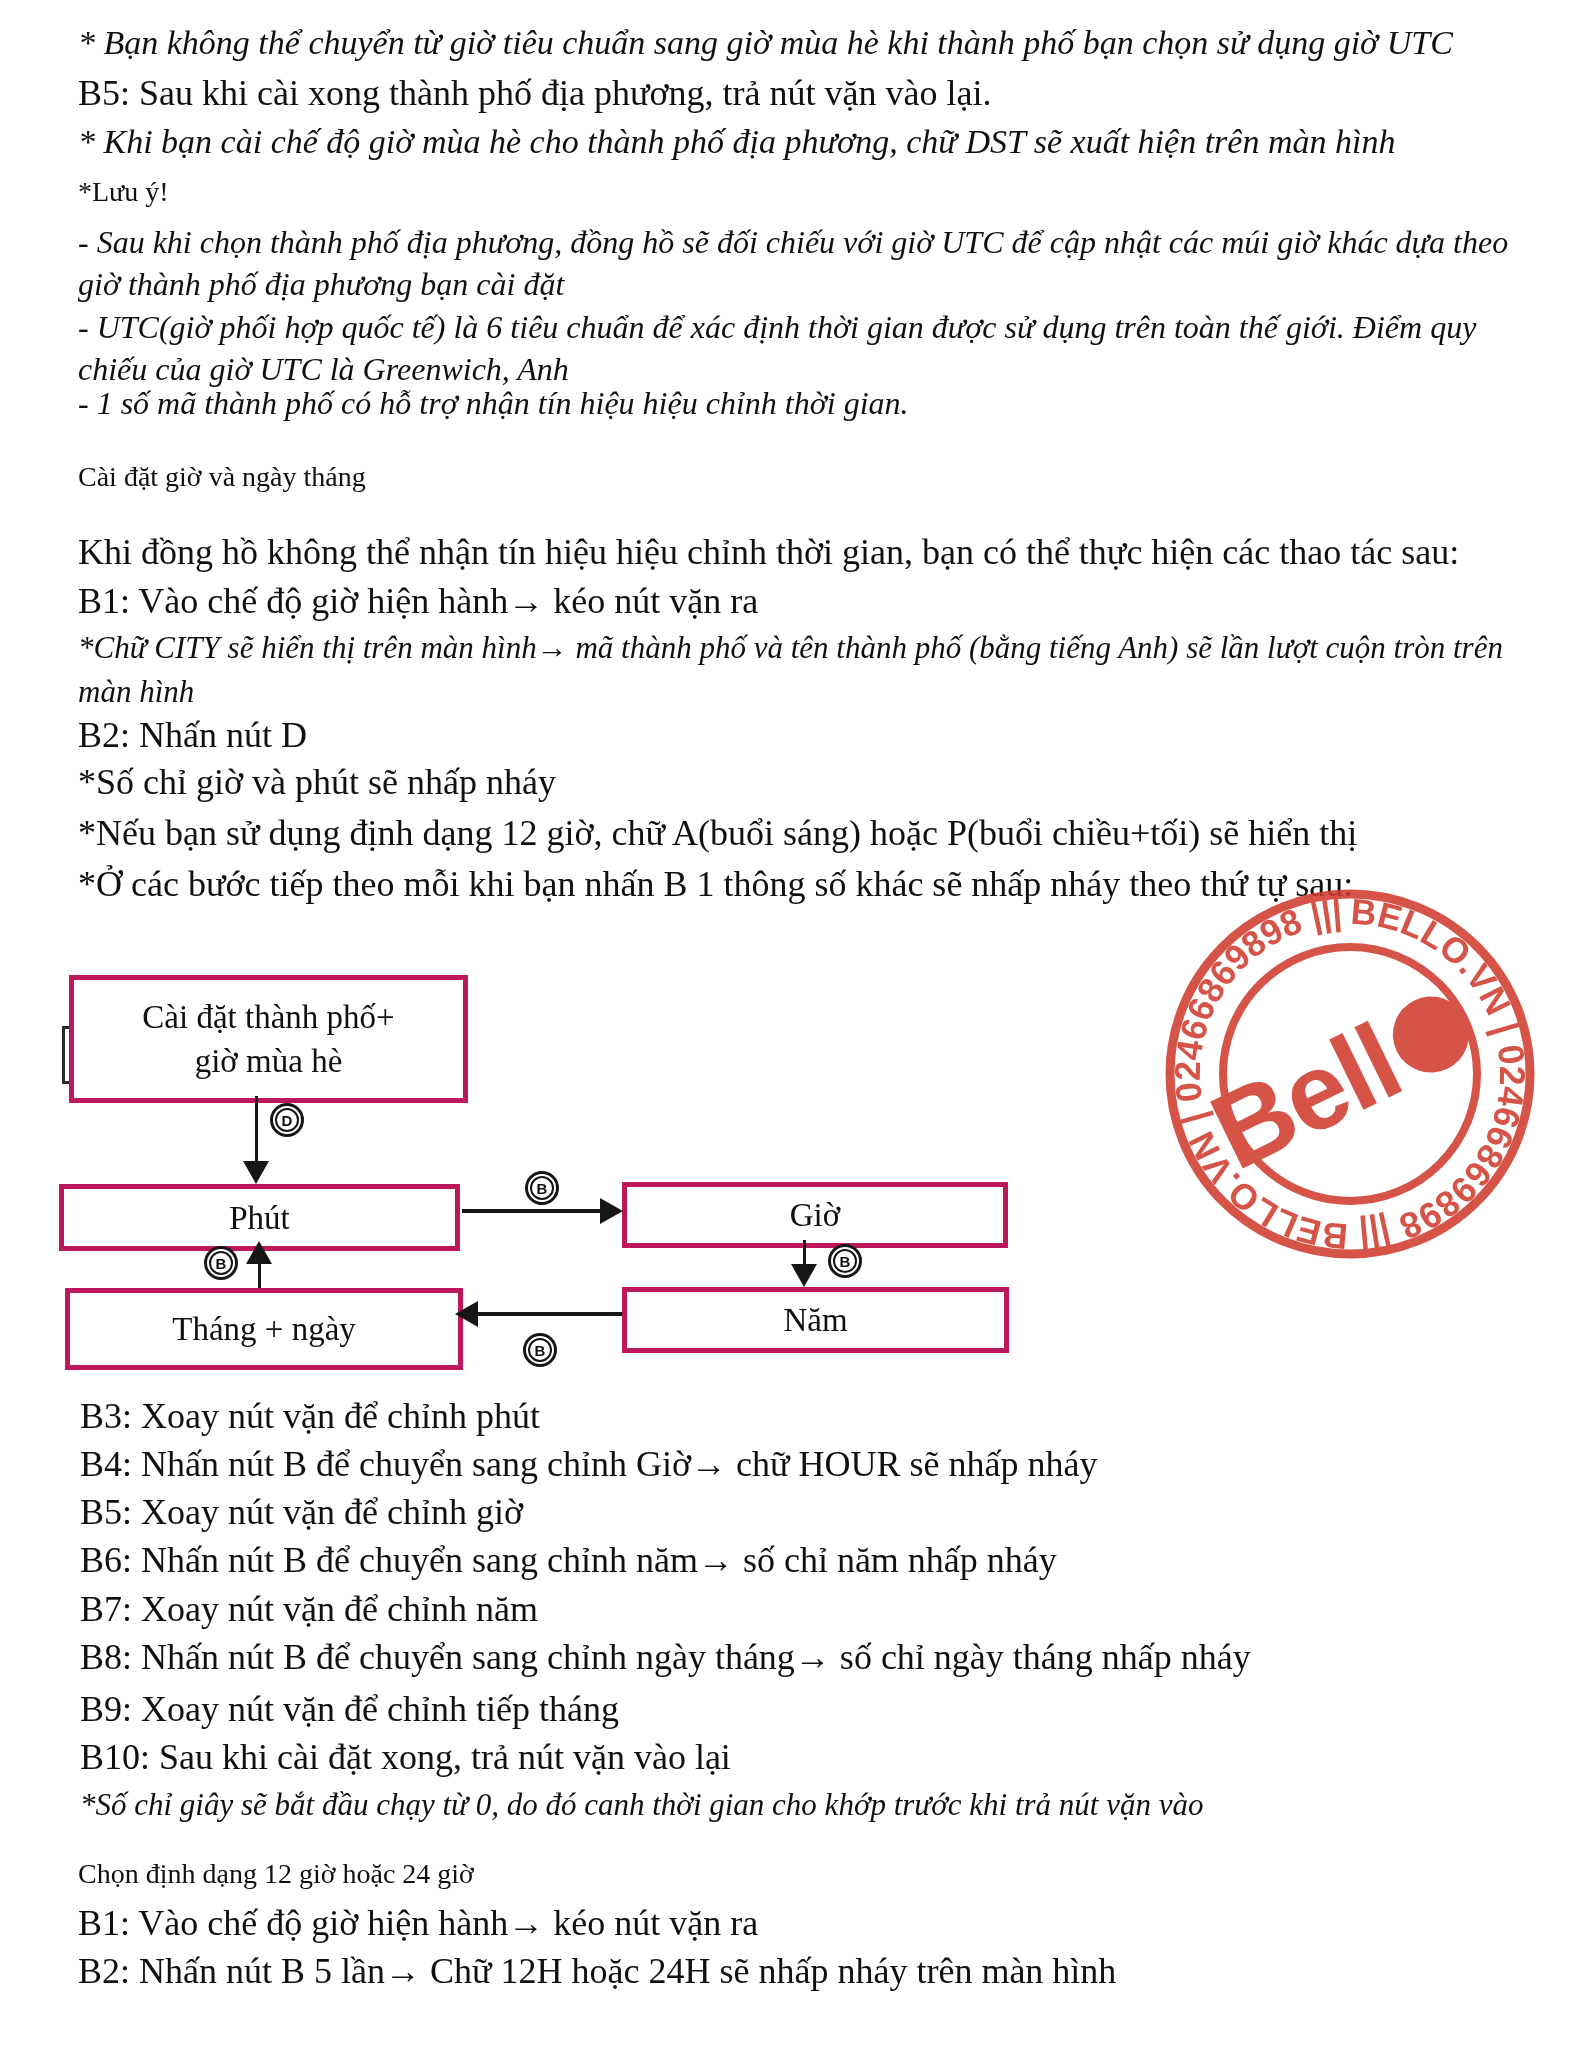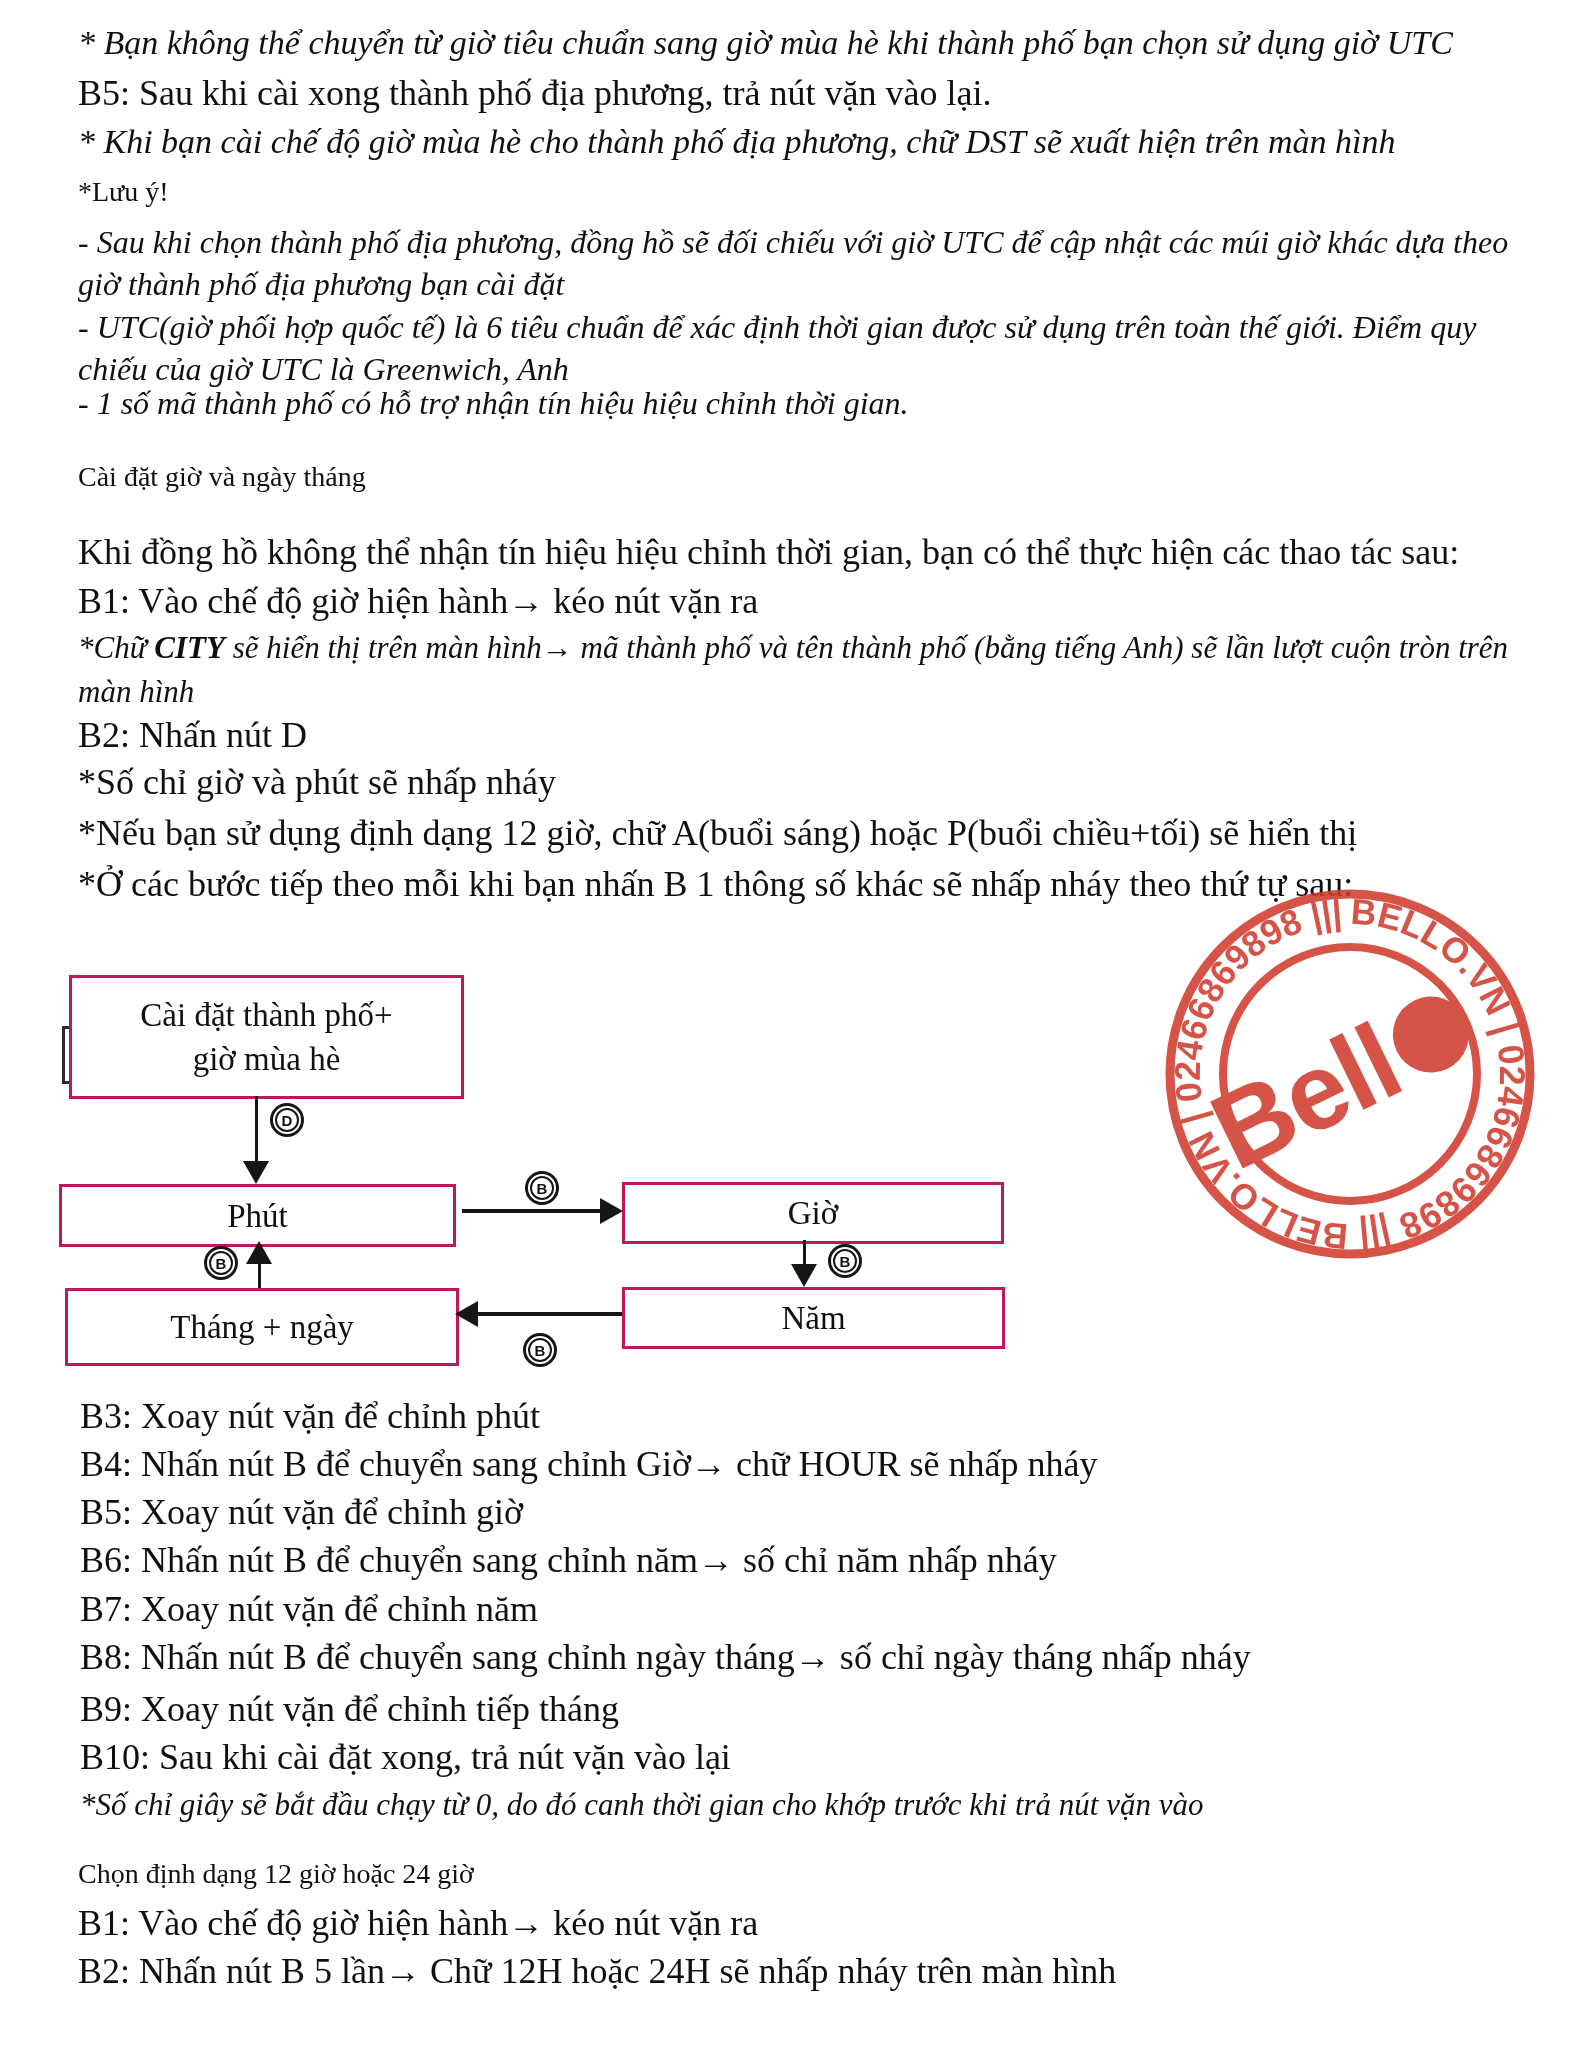--- a/index.html
+++ b/index.html
@@ -1,28 +1,28 @@
 <!DOCTYPE html>
 <html><head>
 <meta charset="utf-8">
 <style>
   html,body{margin:0;padding:0;background:#e8e8e8;}
   .page{position:relative;width:1583px;height:2048px;background:#ffffff;overflow:hidden;
         font-family:"Liberation Serif","DejaVu Serif",serif;color:#101010;}
   .t{position:absolute;margin:0;left:78px;white-space:nowrap;}
   .wrap{white-space:normal;width:1455px;}
   .it{font-style:italic;}
-  .bd{font-weight:bold;}
+  .bd{font-weight:normal;}
   .s36{font-size:36px;line-height:46px;}
   .s34{font-size:34px;line-height:42px;}
   .s32{font-size:32px;line-height:42px;}
   .s31{font-size:31px;line-height:44px;}
   .hd{font-size:28px;line-height:48px;font-weight:normal;}
   
-  .fbox{position:absolute;border:3px solid #be185d;background:#fff;display:flex;flex-direction:column;
+  .fbox{position:absolute;border:5px solid #be185d;background:#fff;display:flex;flex-direction:column;
         align-items:center;justify-content:center;font-size:33px;line-height:44px;text-align:center;}
   .vline,.hline{position:absolute;background:#161616;}
   .ah{position:absolute;width:0;height:0;}
   .ah-down{border-left:13px solid transparent;border-right:13px solid transparent;border-top:23px solid #161616;}
   .ah-up{border-left:13px solid transparent;border-right:13px solid transparent;border-bottom:23px solid #161616;}
   .ah-left{border-top:13px solid transparent;border-bottom:13px solid transparent;border-right:23px solid #161616;}
   .ah-right{border-top:13px solid transparent;border-bottom:13px solid transparent;border-left:23px solid #161616;}
   .btn{position:absolute;width:34px;height:34px;box-sizing:border-box;border:3px solid #161616;border-radius:50%;
        display:flex;align-items:center;justify-content:center;background:#fff;}
   .btn .in{width:24px;height:24px;box-sizing:border-box;border:2px solid #161616;border-radius:50%;

